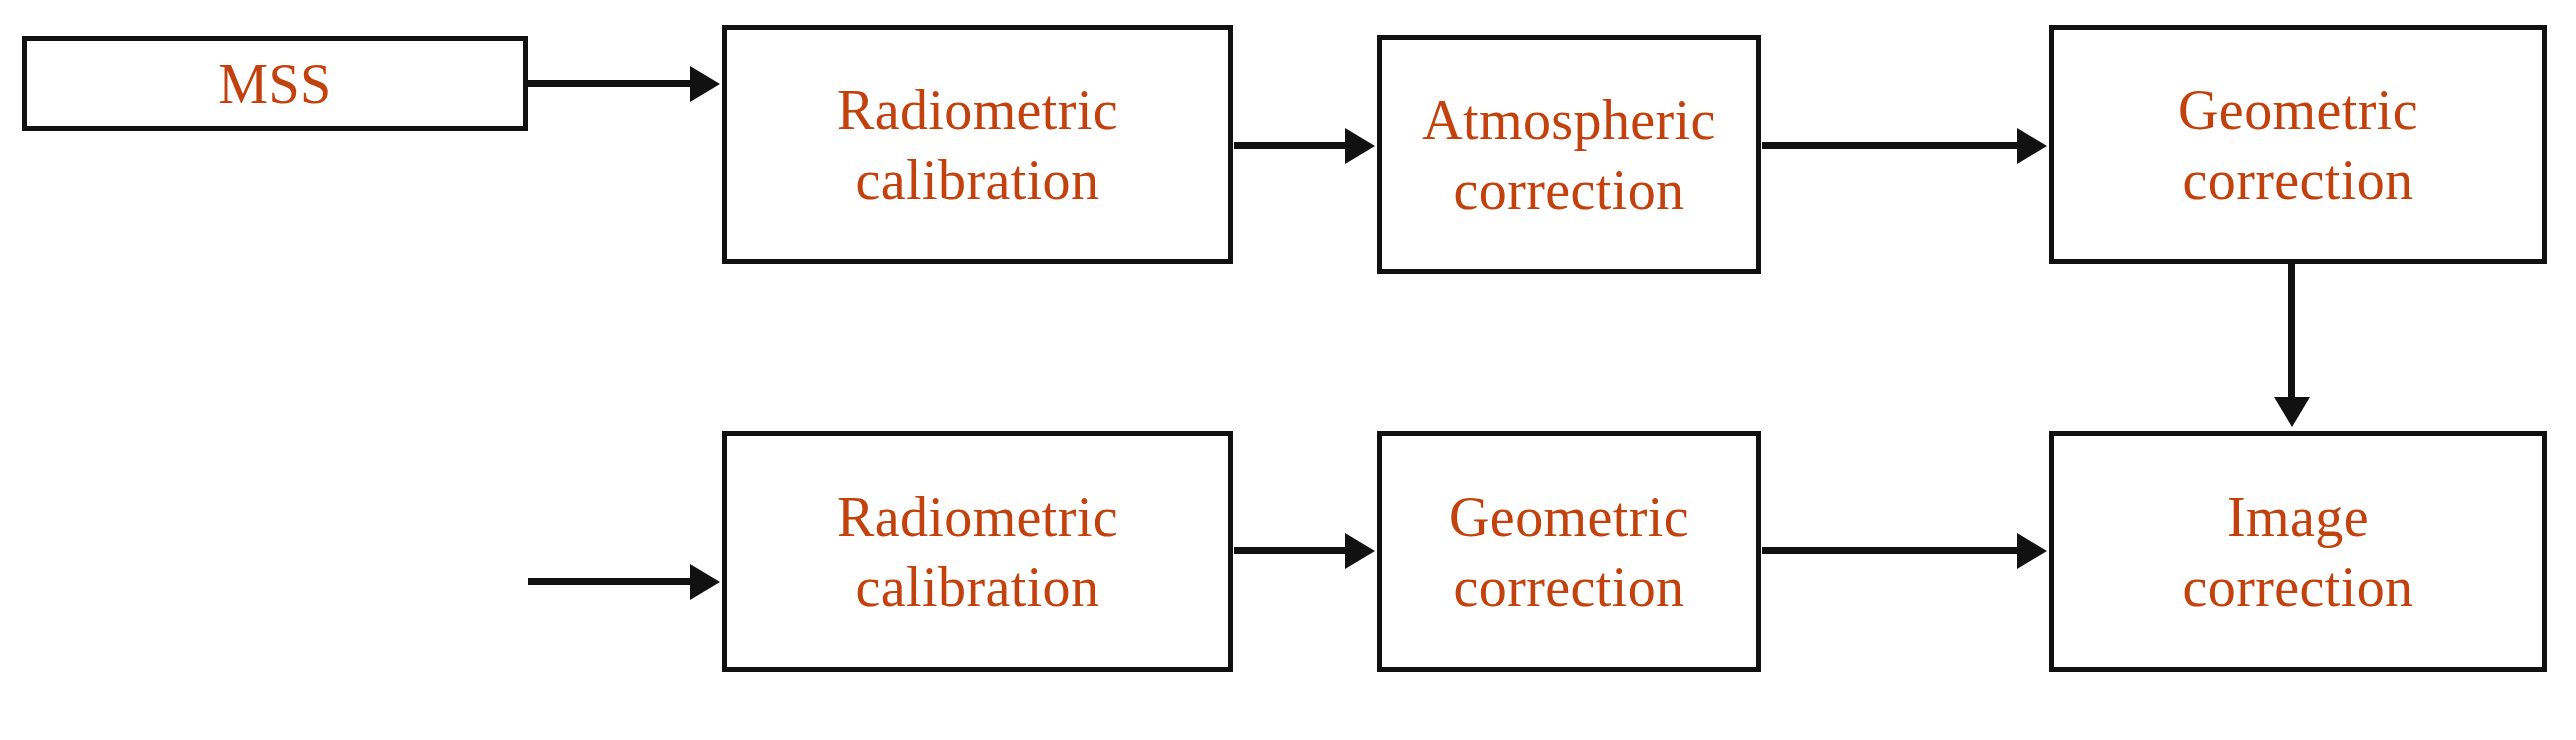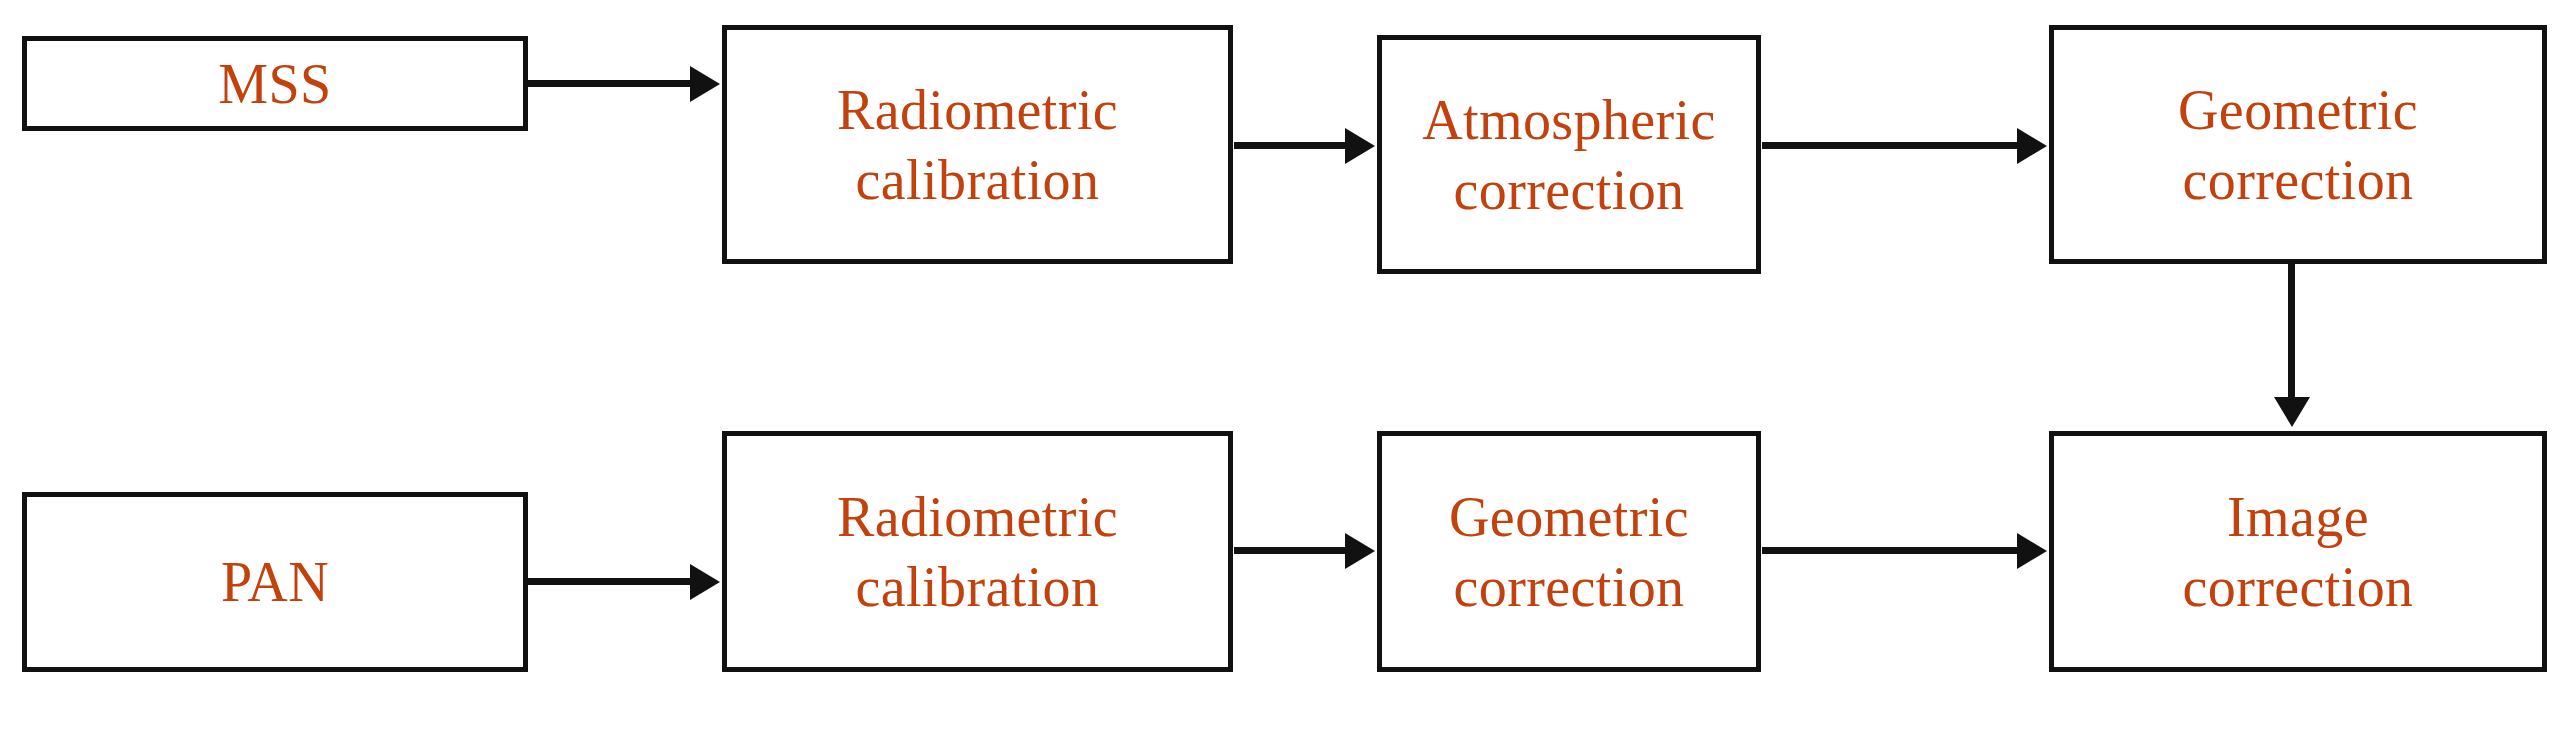--- a/index.html
+++ b/index.html
@@ -115,23 +115,20 @@
   <div class="node" id="node-atm">
     <span class="label">Atmospheric
 correction</span>
   </div>
 
   <div class="node" id="node-geo-top">
     <span class="label">Geometric
 correction</span>
   </div>
 
-  <div class="node" id="node-pan">
-    <span class="label">PAN</span>
-  </div>
 
   <div class="node" id="node-rad-bot">
     <span class="label">Radiometric
 calibration</span>
   </div>
 
   <div class="node" id="node-geo-bot">
     <span class="label">Geometric
 correction</span>
   </div>

